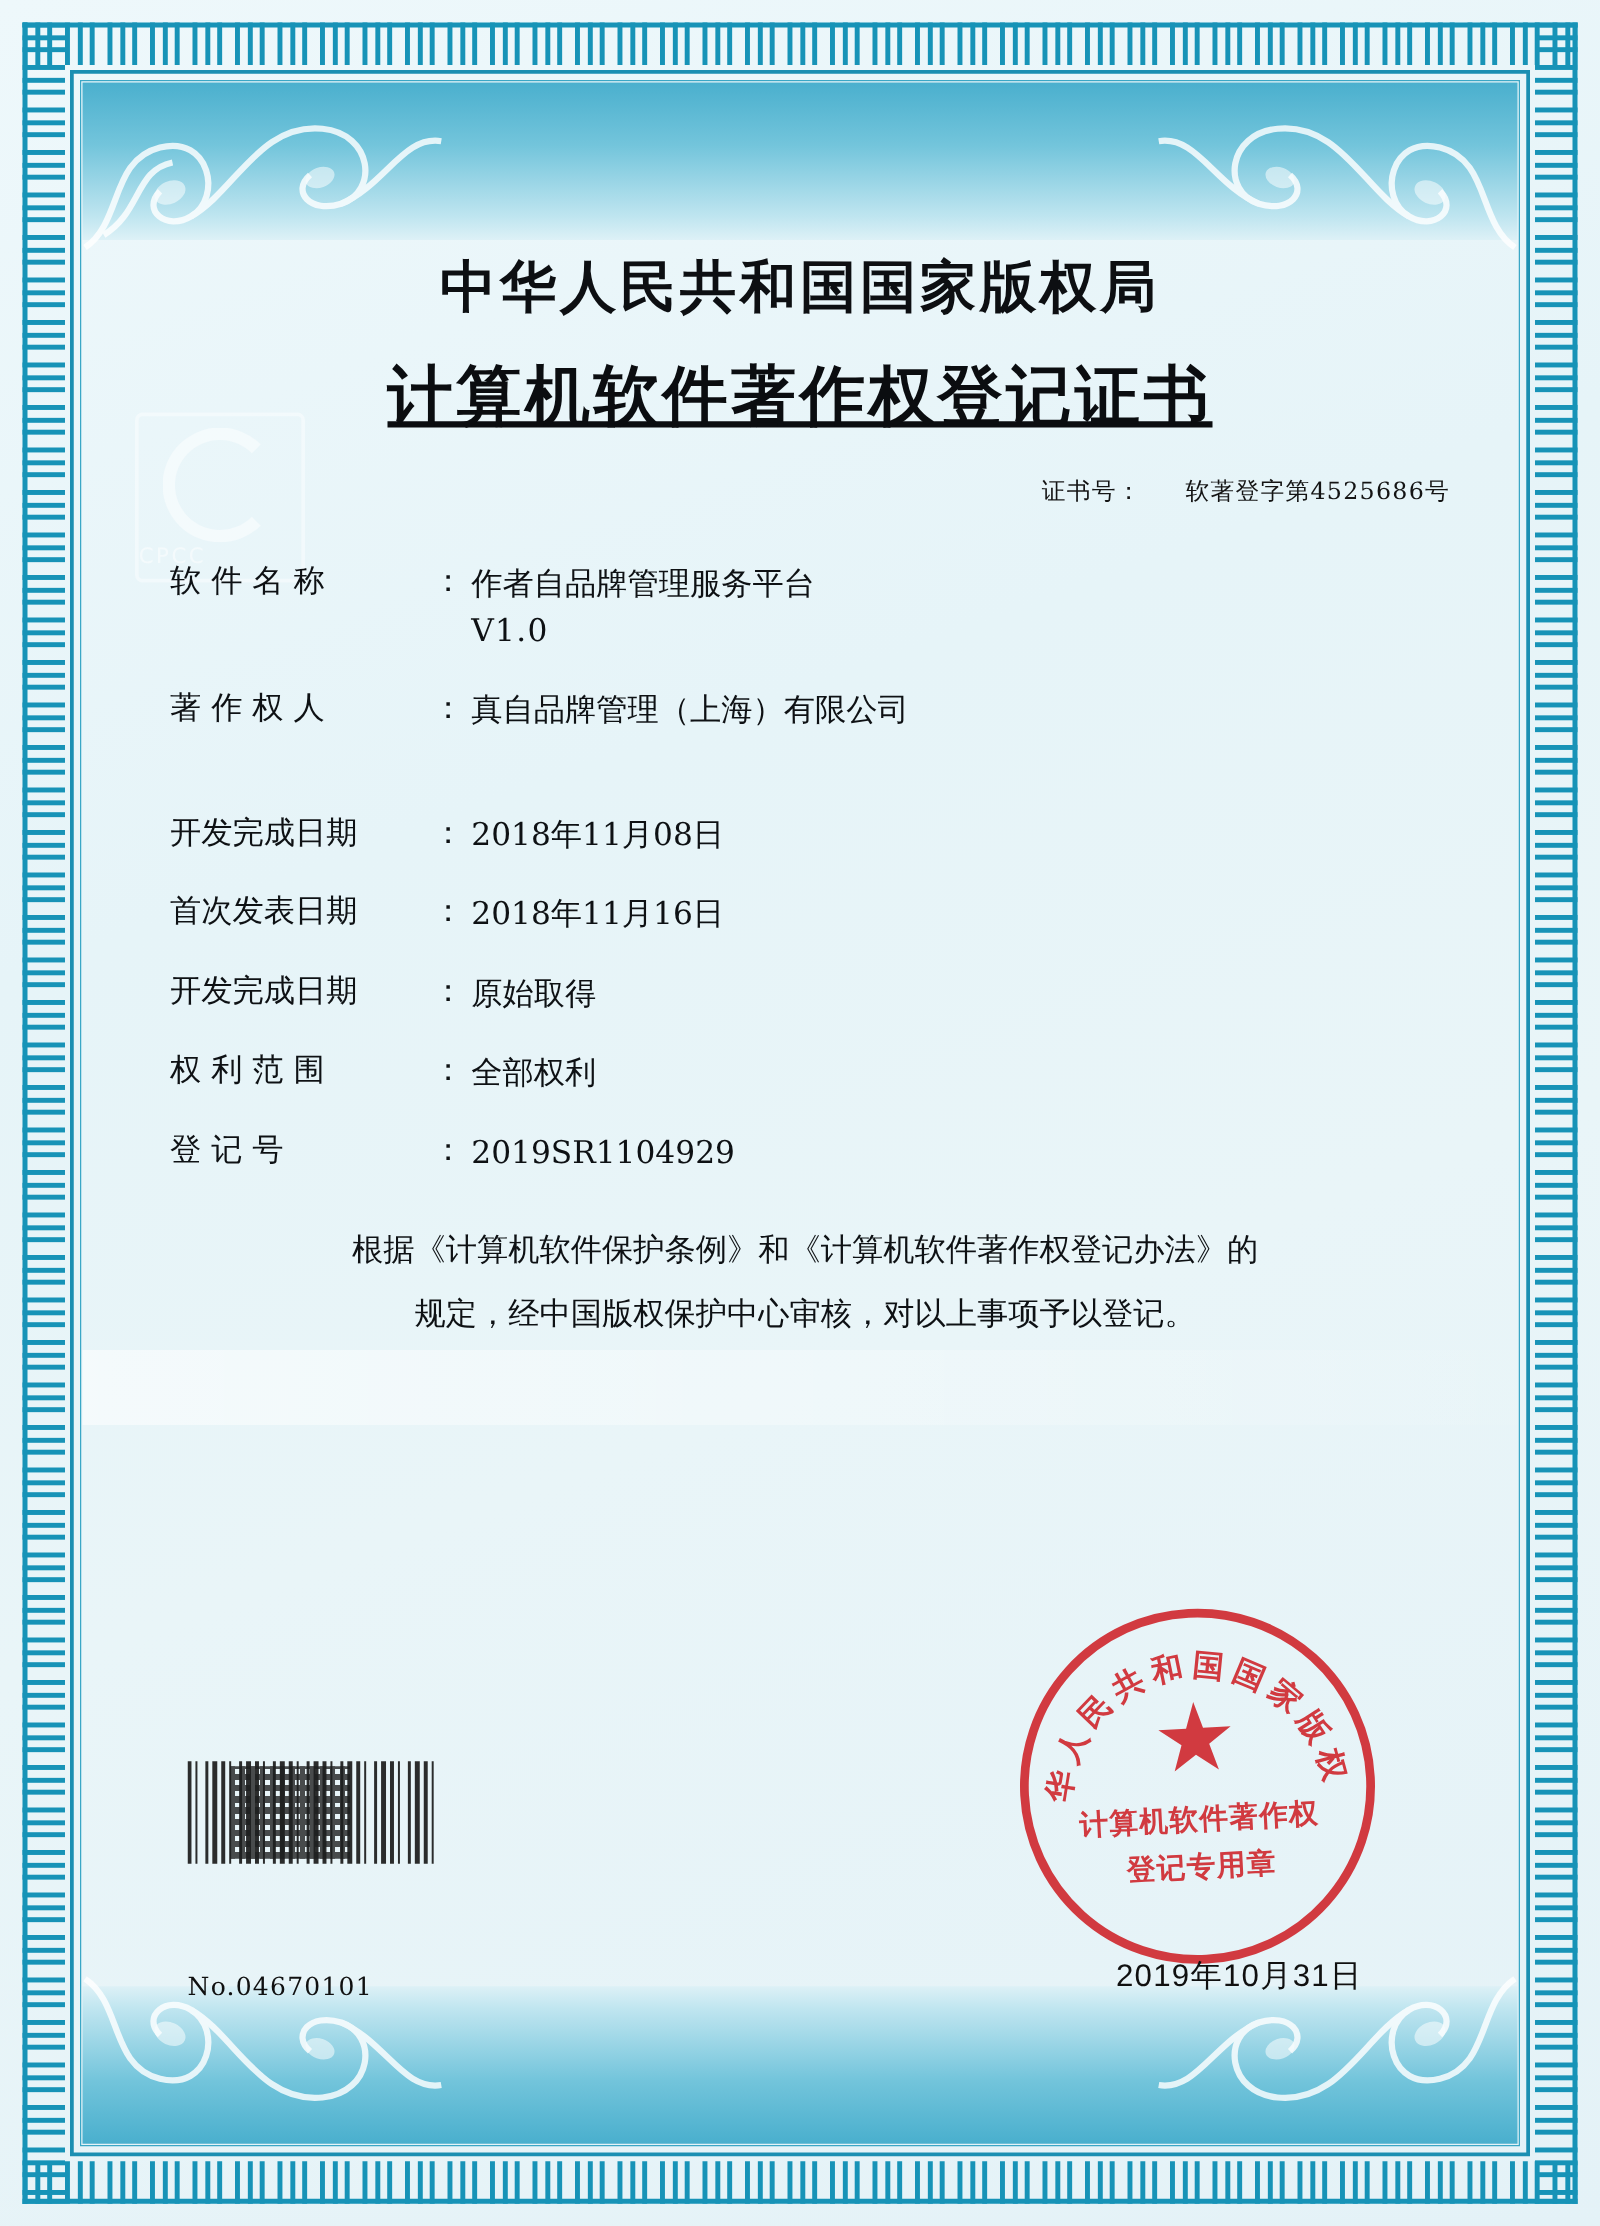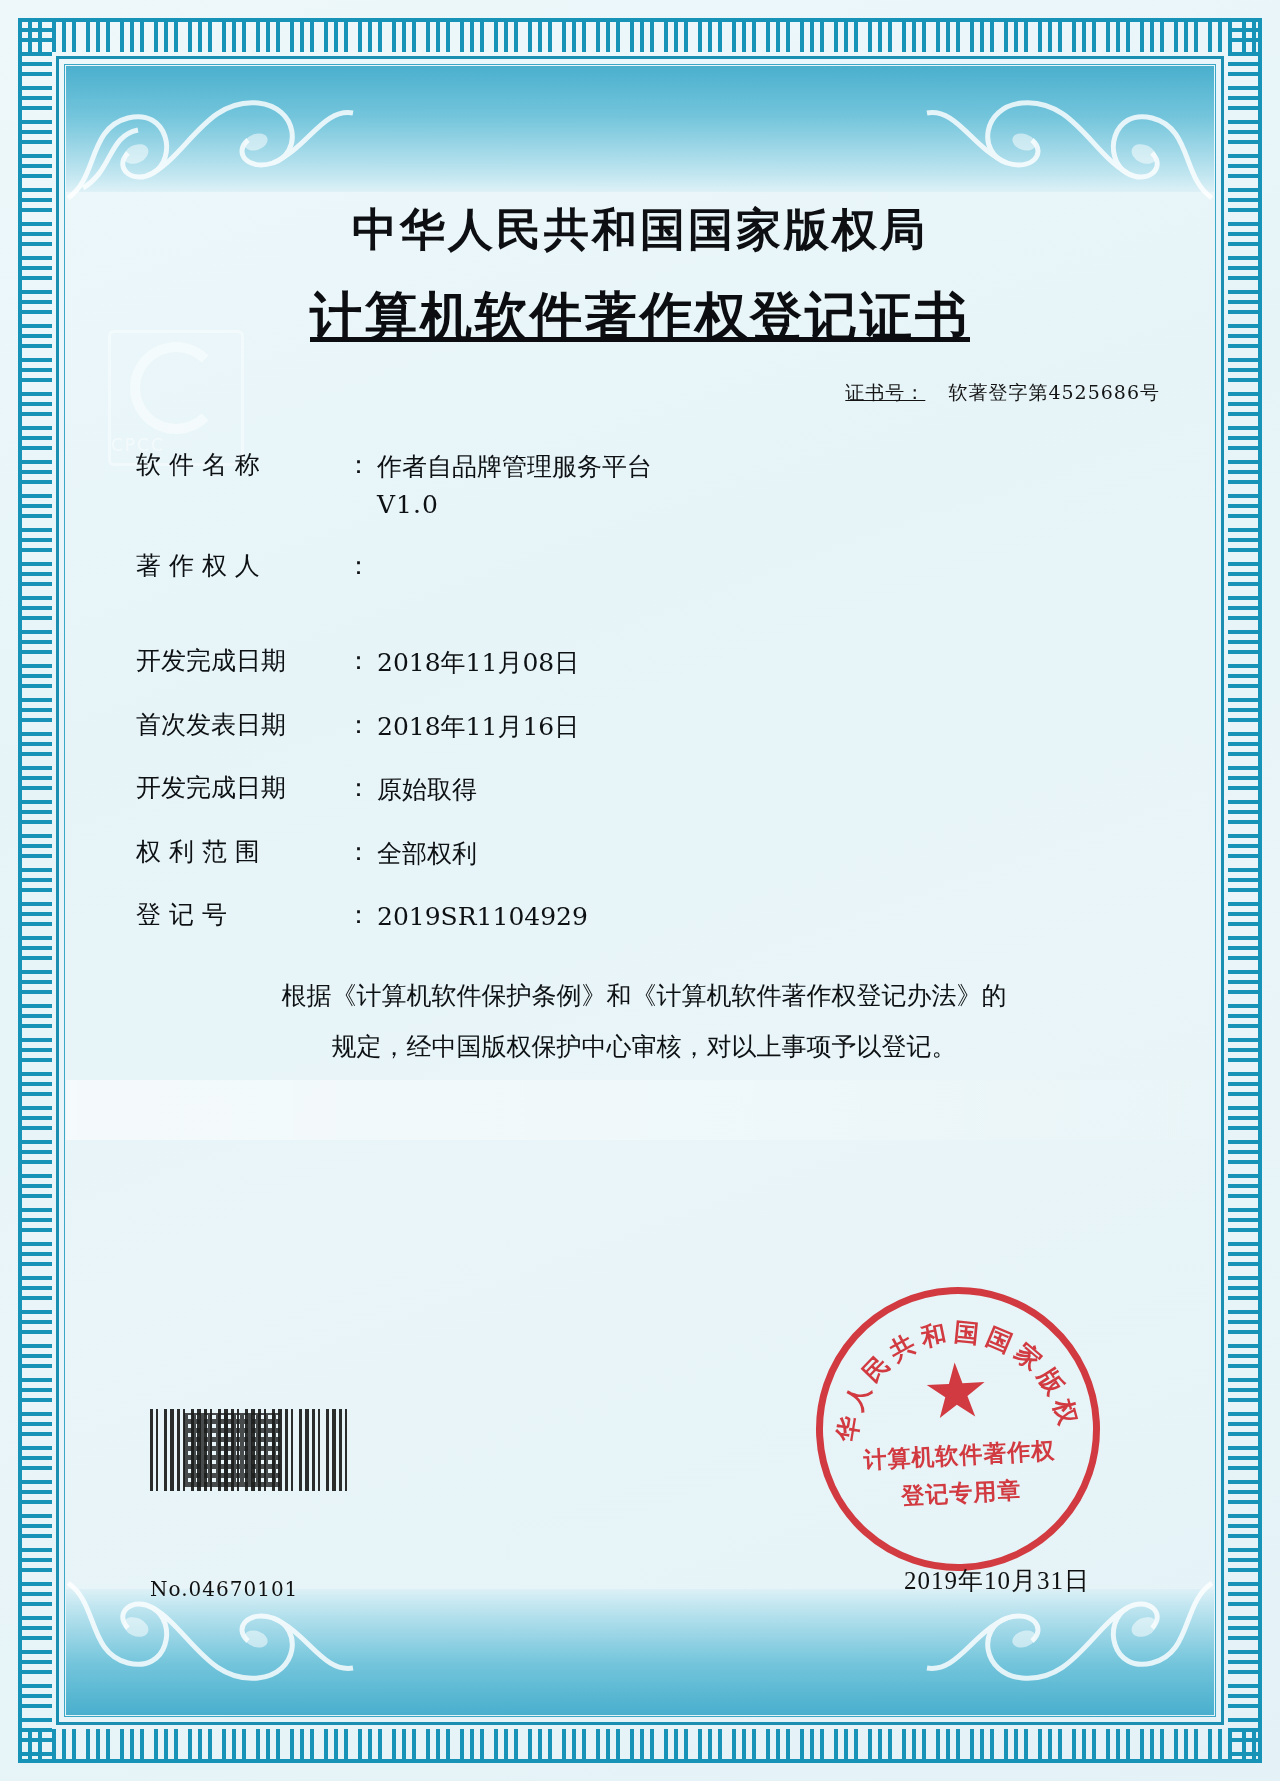--- a/index.html
+++ b/index.html
@@ -128,21 +128,21 @@
 
   .cert-no-row {
     margin-top: 28px;
     text-align: right;
     padding-right: 40px;
     font-size: 19px;
     color: #141414;
     letter-spacing: 1px;
     font-family: "DejaVu Serif", serif;
   }
-  .cert-no-row .lbl { margin-right: 16px; text-decoration: underline; }
+  .cert-no-row .lbl { margin-right: 28px; }
 
   .fields {
     margin-top: 42px;
     padding-left: 56px;
     padding-right: 30px;
   }
   .field-row {
     display: flex;
     align-items: flex-start;
     margin-bottom: 26px;
@@ -241,21 +241,21 @@
   }
   .seal .seal-l1 { top: 54%; }
   .seal .seal-l2 { top: 68%; }
 
   .seal-date {
     position: absolute;
     right: 190px;
     bottom: 184px;
     font-size: 25px;
     color: #101010;
-    font-family: Liberation Serif, serif;
+    font-family: Liberation Sans, sans-serif;
     letter-spacing: 1px;
     z-index: 8;
   }
 
   .doc-no {
     position: absolute;
     left: 150px;
     bottom: 180px;
     font-size: 20px;
     color: #101010;
@@ -391,20 +391,21 @@
         <span class="field-colon">：</span>
         <span class="field-value">
           <span>作者自品牌管理服务平台</span>
           <span class="line2">V1.0</span>
         </span>
       </div>
 
       <div class="field-row" style="margin-top:24px;">
         <span class="field-label">著 作 权 人</span>
         <span class="field-colon">：</span>
+        <span class="field-value">真自品牌管理（上海）有限公司</span>
       </div>
 
       <div class="gap-lg"></div>
 
       <div class="field-row">
         <span class="field-label">开发完成日期</span>
         <span class="field-colon">：</span>
         <span class="field-value">2018年11月08日</span>
       </div>
 

